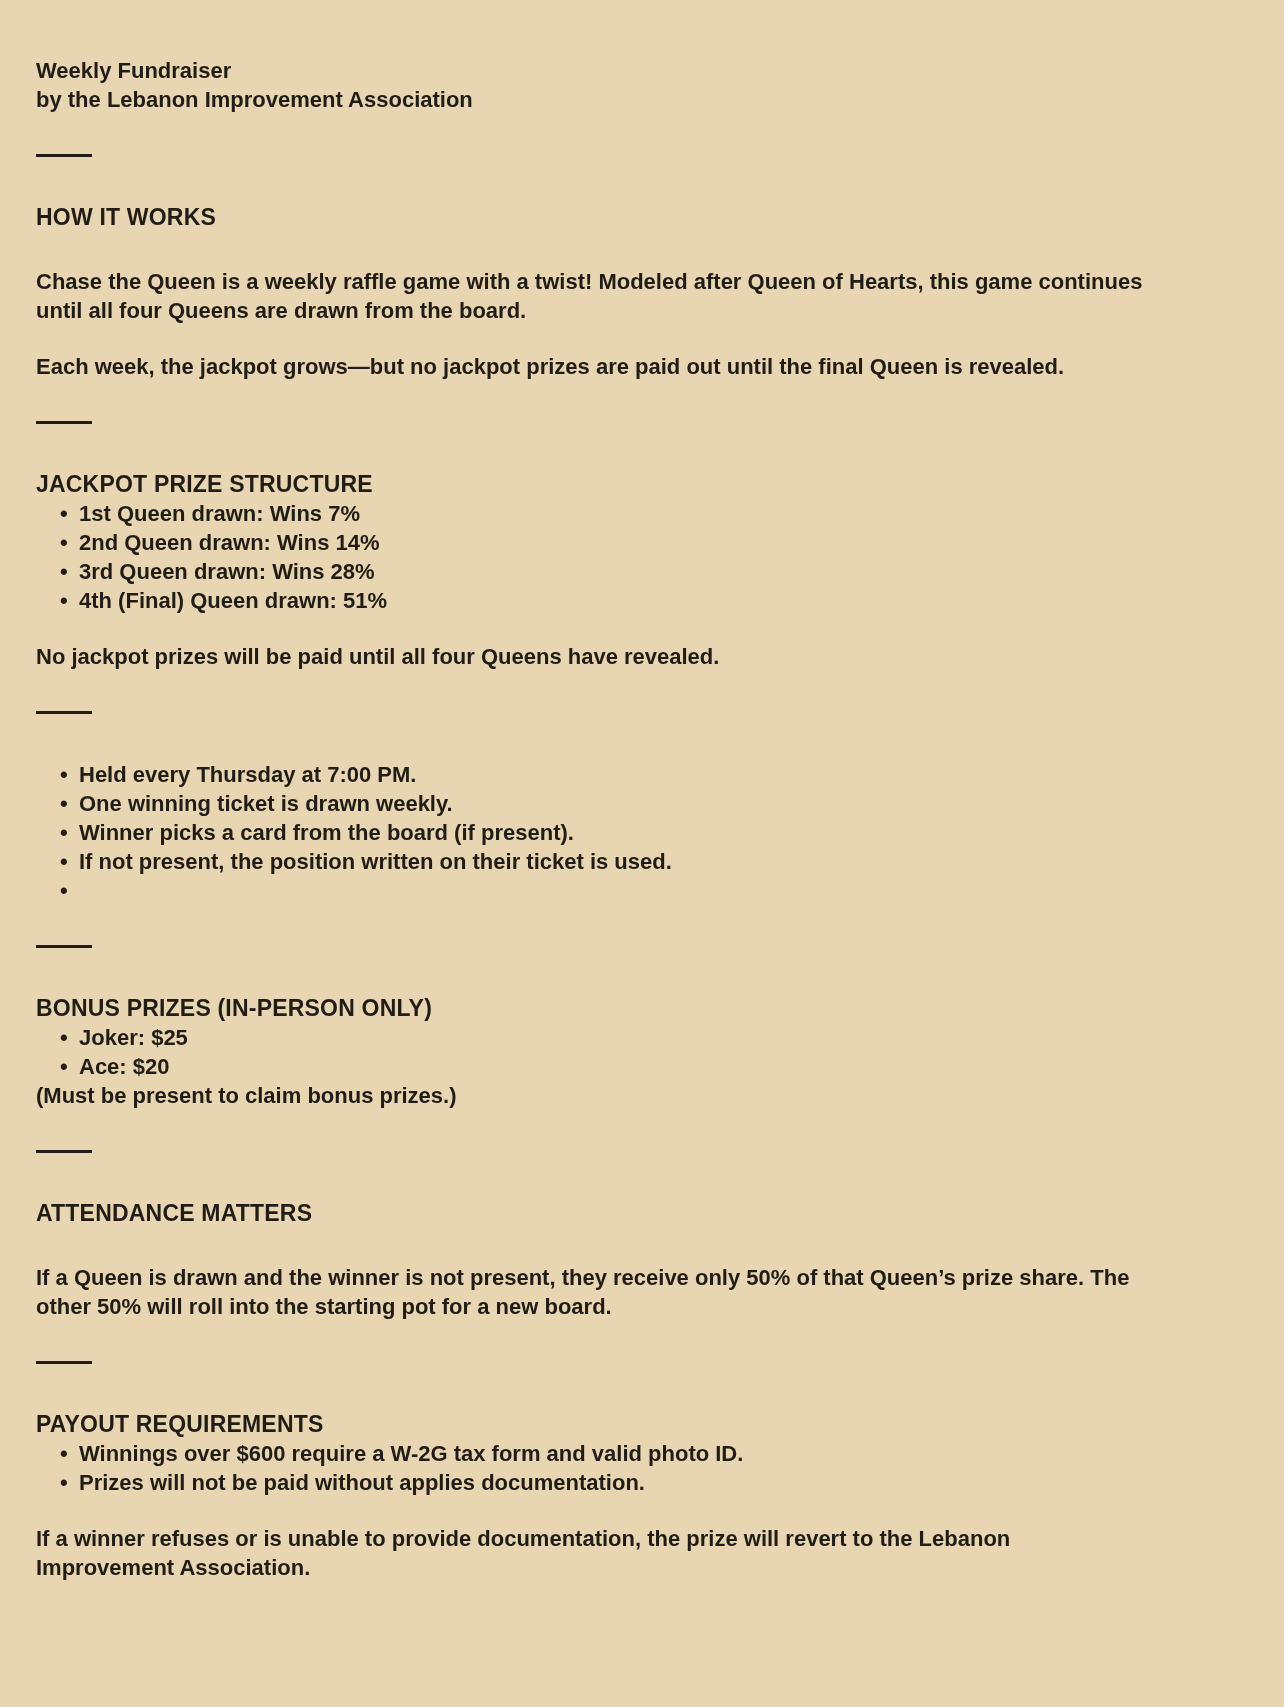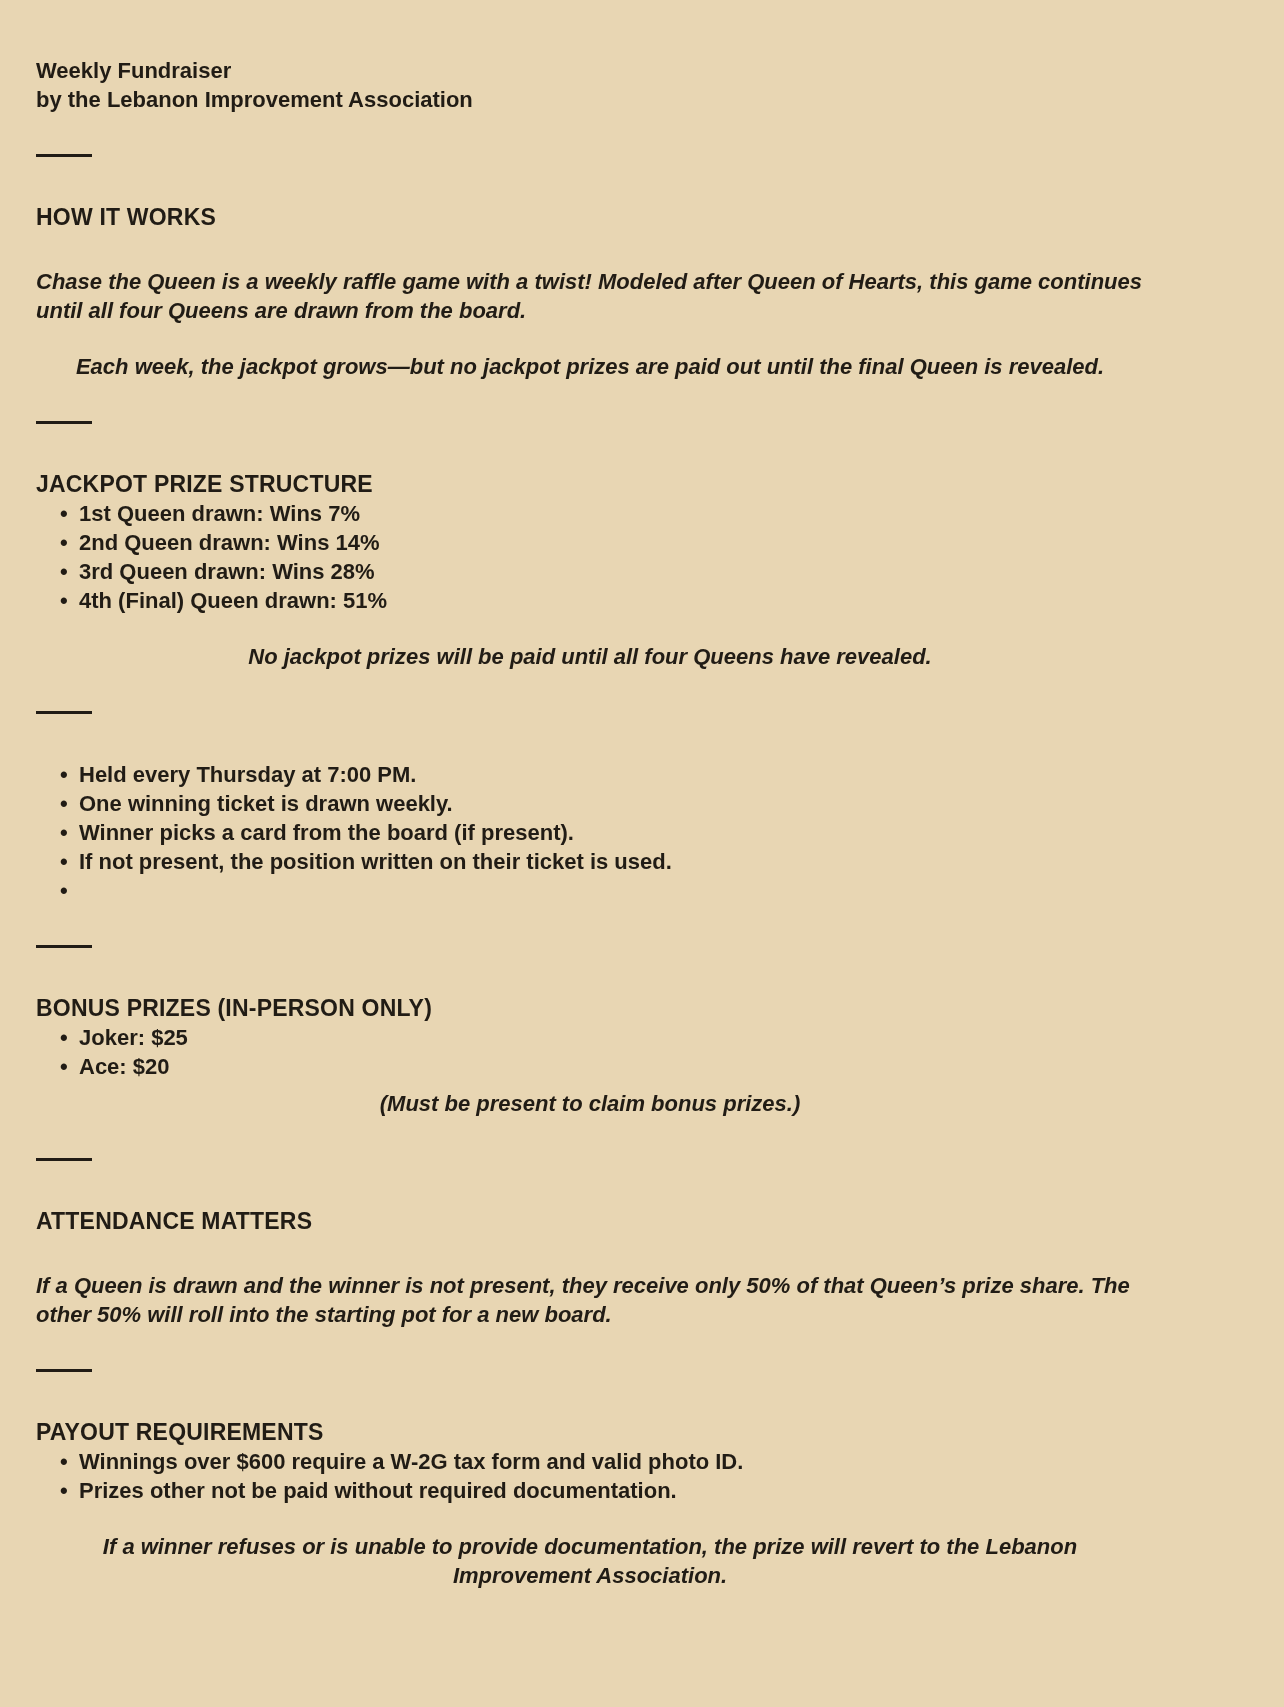--- a/index.html
+++ b/index.html
@@ -34,26 +34,24 @@
   .divider {
     width: 56px;
     height: 3px;
     background: #211c15;
     margin: 40px 0 46px 0;
   }
   h2.h-gap {
     margin-bottom: 35px;
   }
   .para {
-    margin: 8px 0 27px 0;
-    font-style: italic;
+    margin: 0 0 27px 0;
   }
   .para.last {
     margin-bottom: 0;
-    text-align: center;
   }
   ul.bullets {
     list-style: none;
     margin: 0 0 27px 0;
     padding: 0;
   }
   ul.bullets.tight {
     margin-bottom: 0;
   }
   ul.bullets li {
@@ -164,19 +162,19 @@
 
   <section>
     <h2>PAYOUT REQUIREMENTS</h2>
     <ul class="bullets">
       <li>
         <span class="dot">•</span>
         <span>Winnings over $600 require a W-2G tax form and valid photo ID.</span>
       </li>
       <li>
         <span class="dot">•</span>
-        <span>Prizes other not be paid without required documentation.</span>
+        <span>Prizes will not be paid without applies documentation.</span>
       </li>
     </ul>
     <p class="para last">If a winner refuses or is unable to provide documentation, the prize will revert to the Lebanon Improvement Association.</p>
   </section>
 
 </div>
 
 </body></html>

